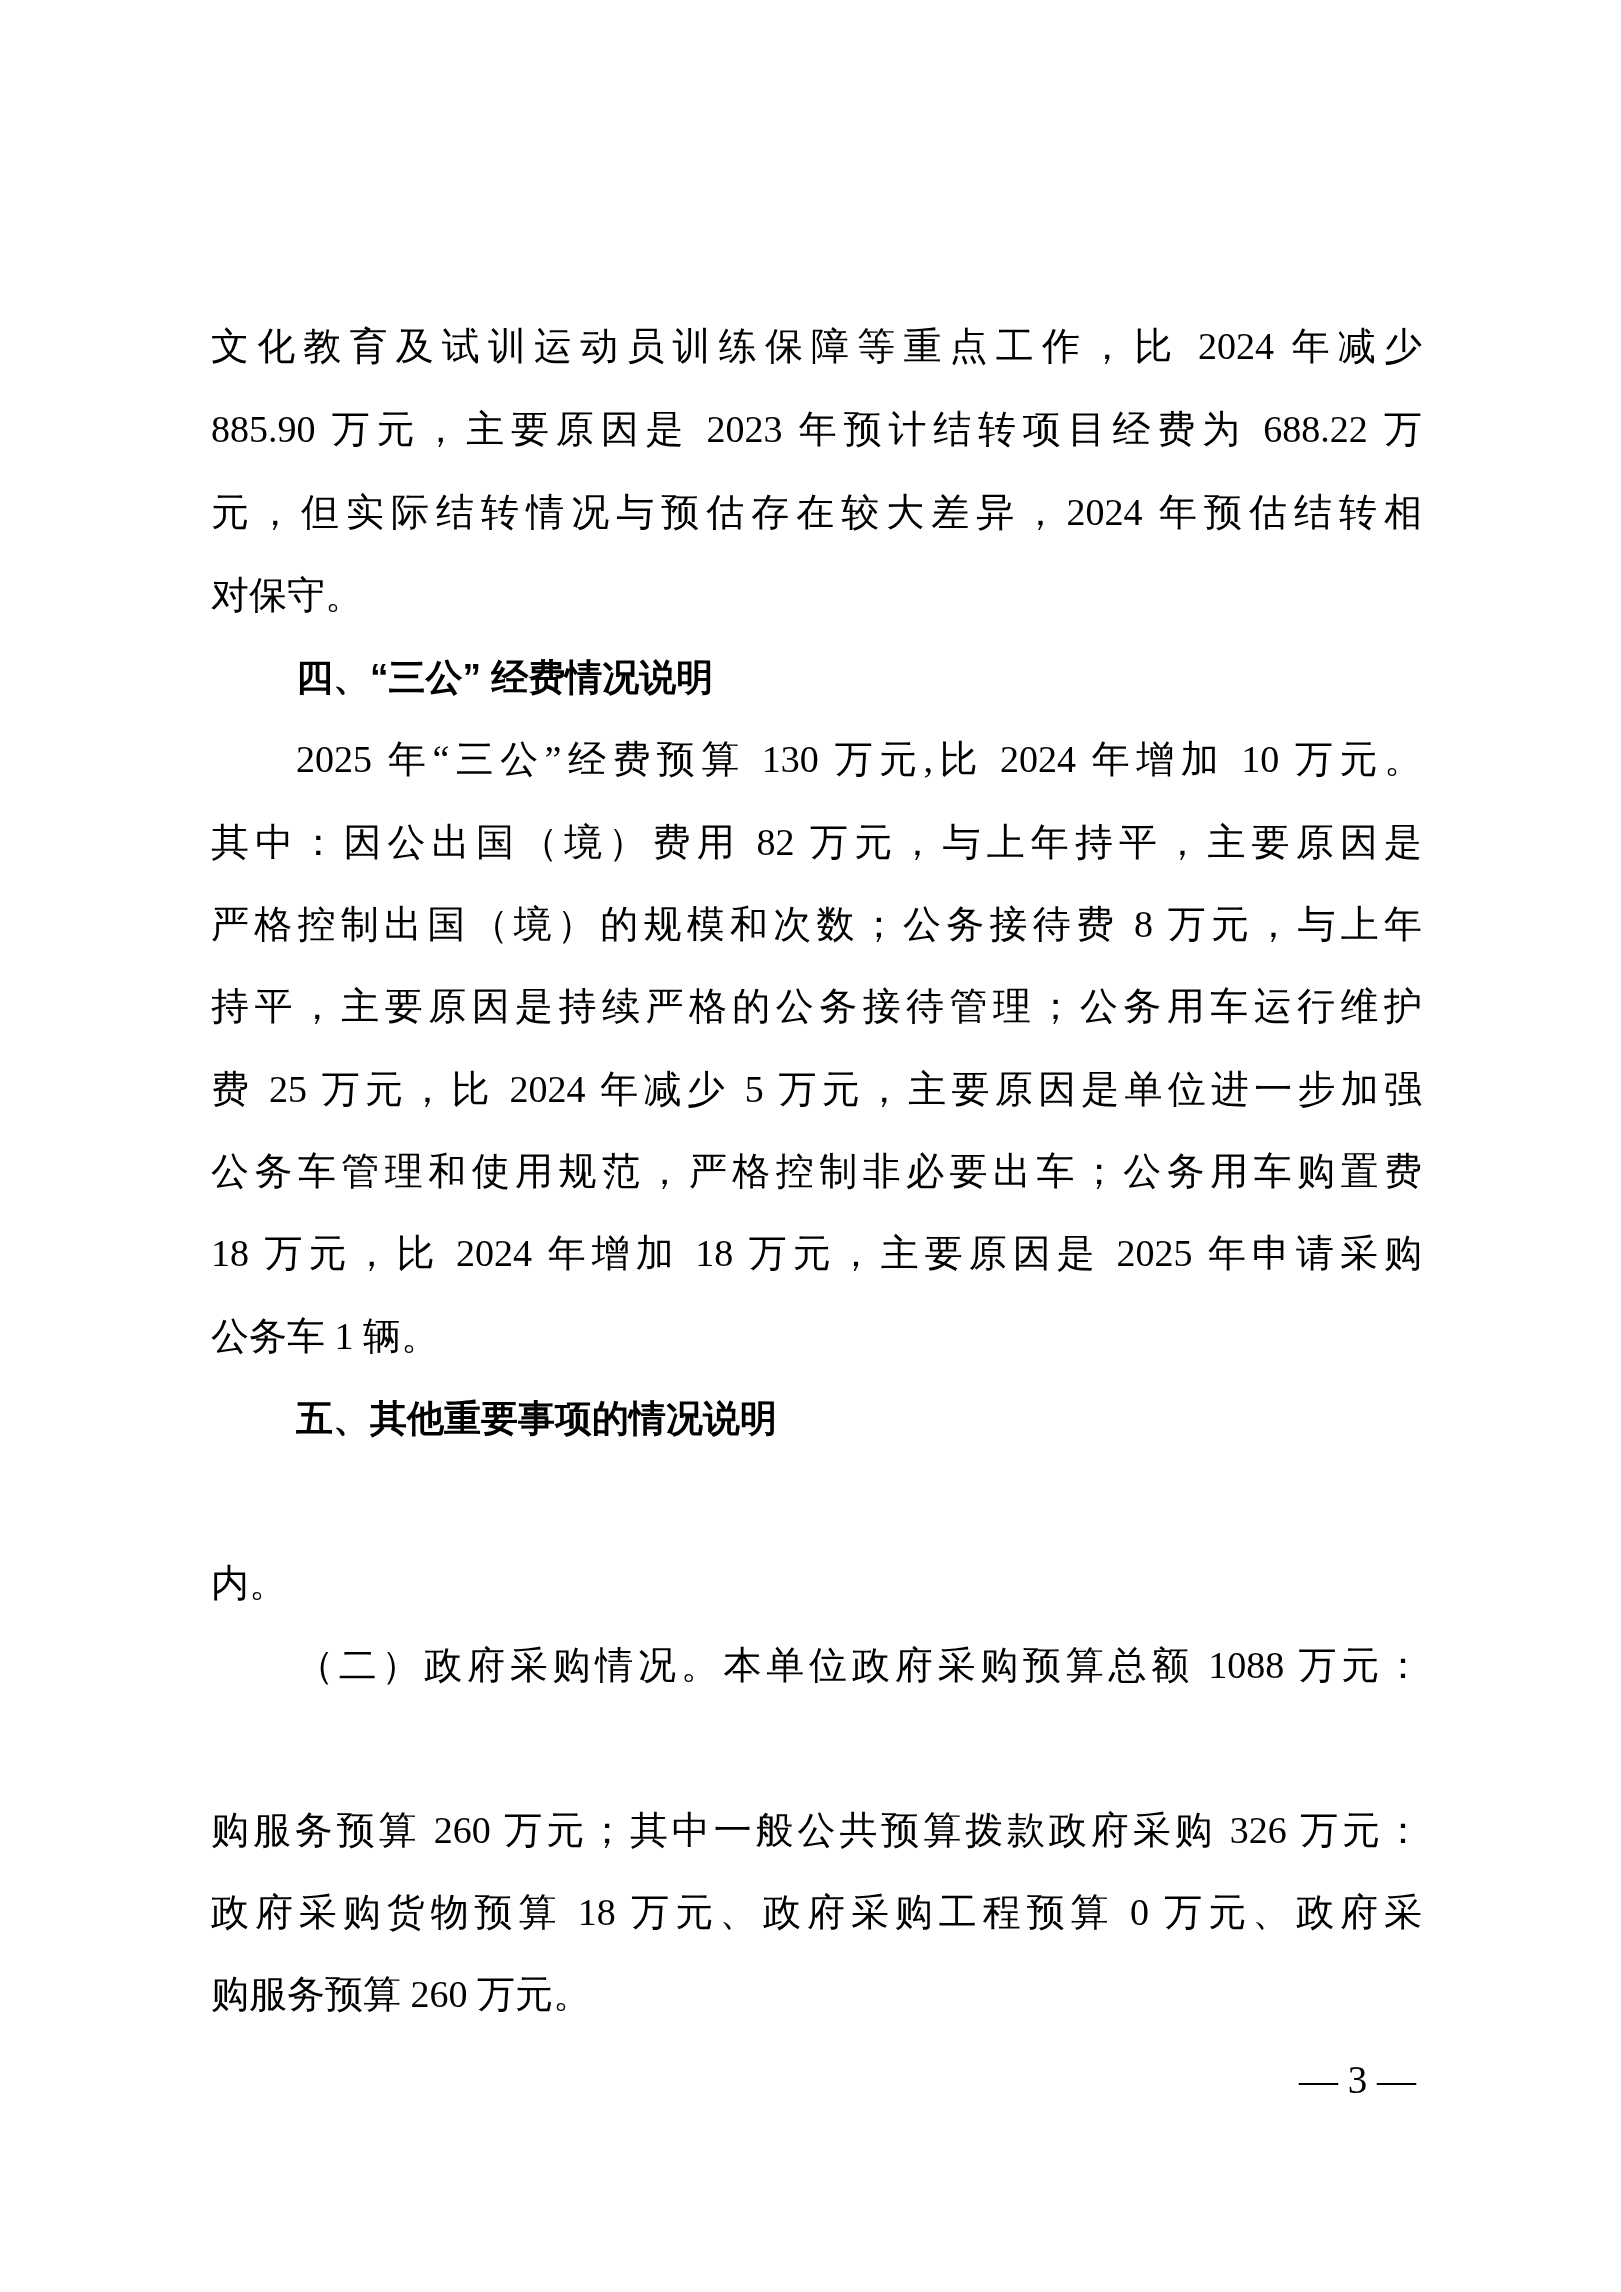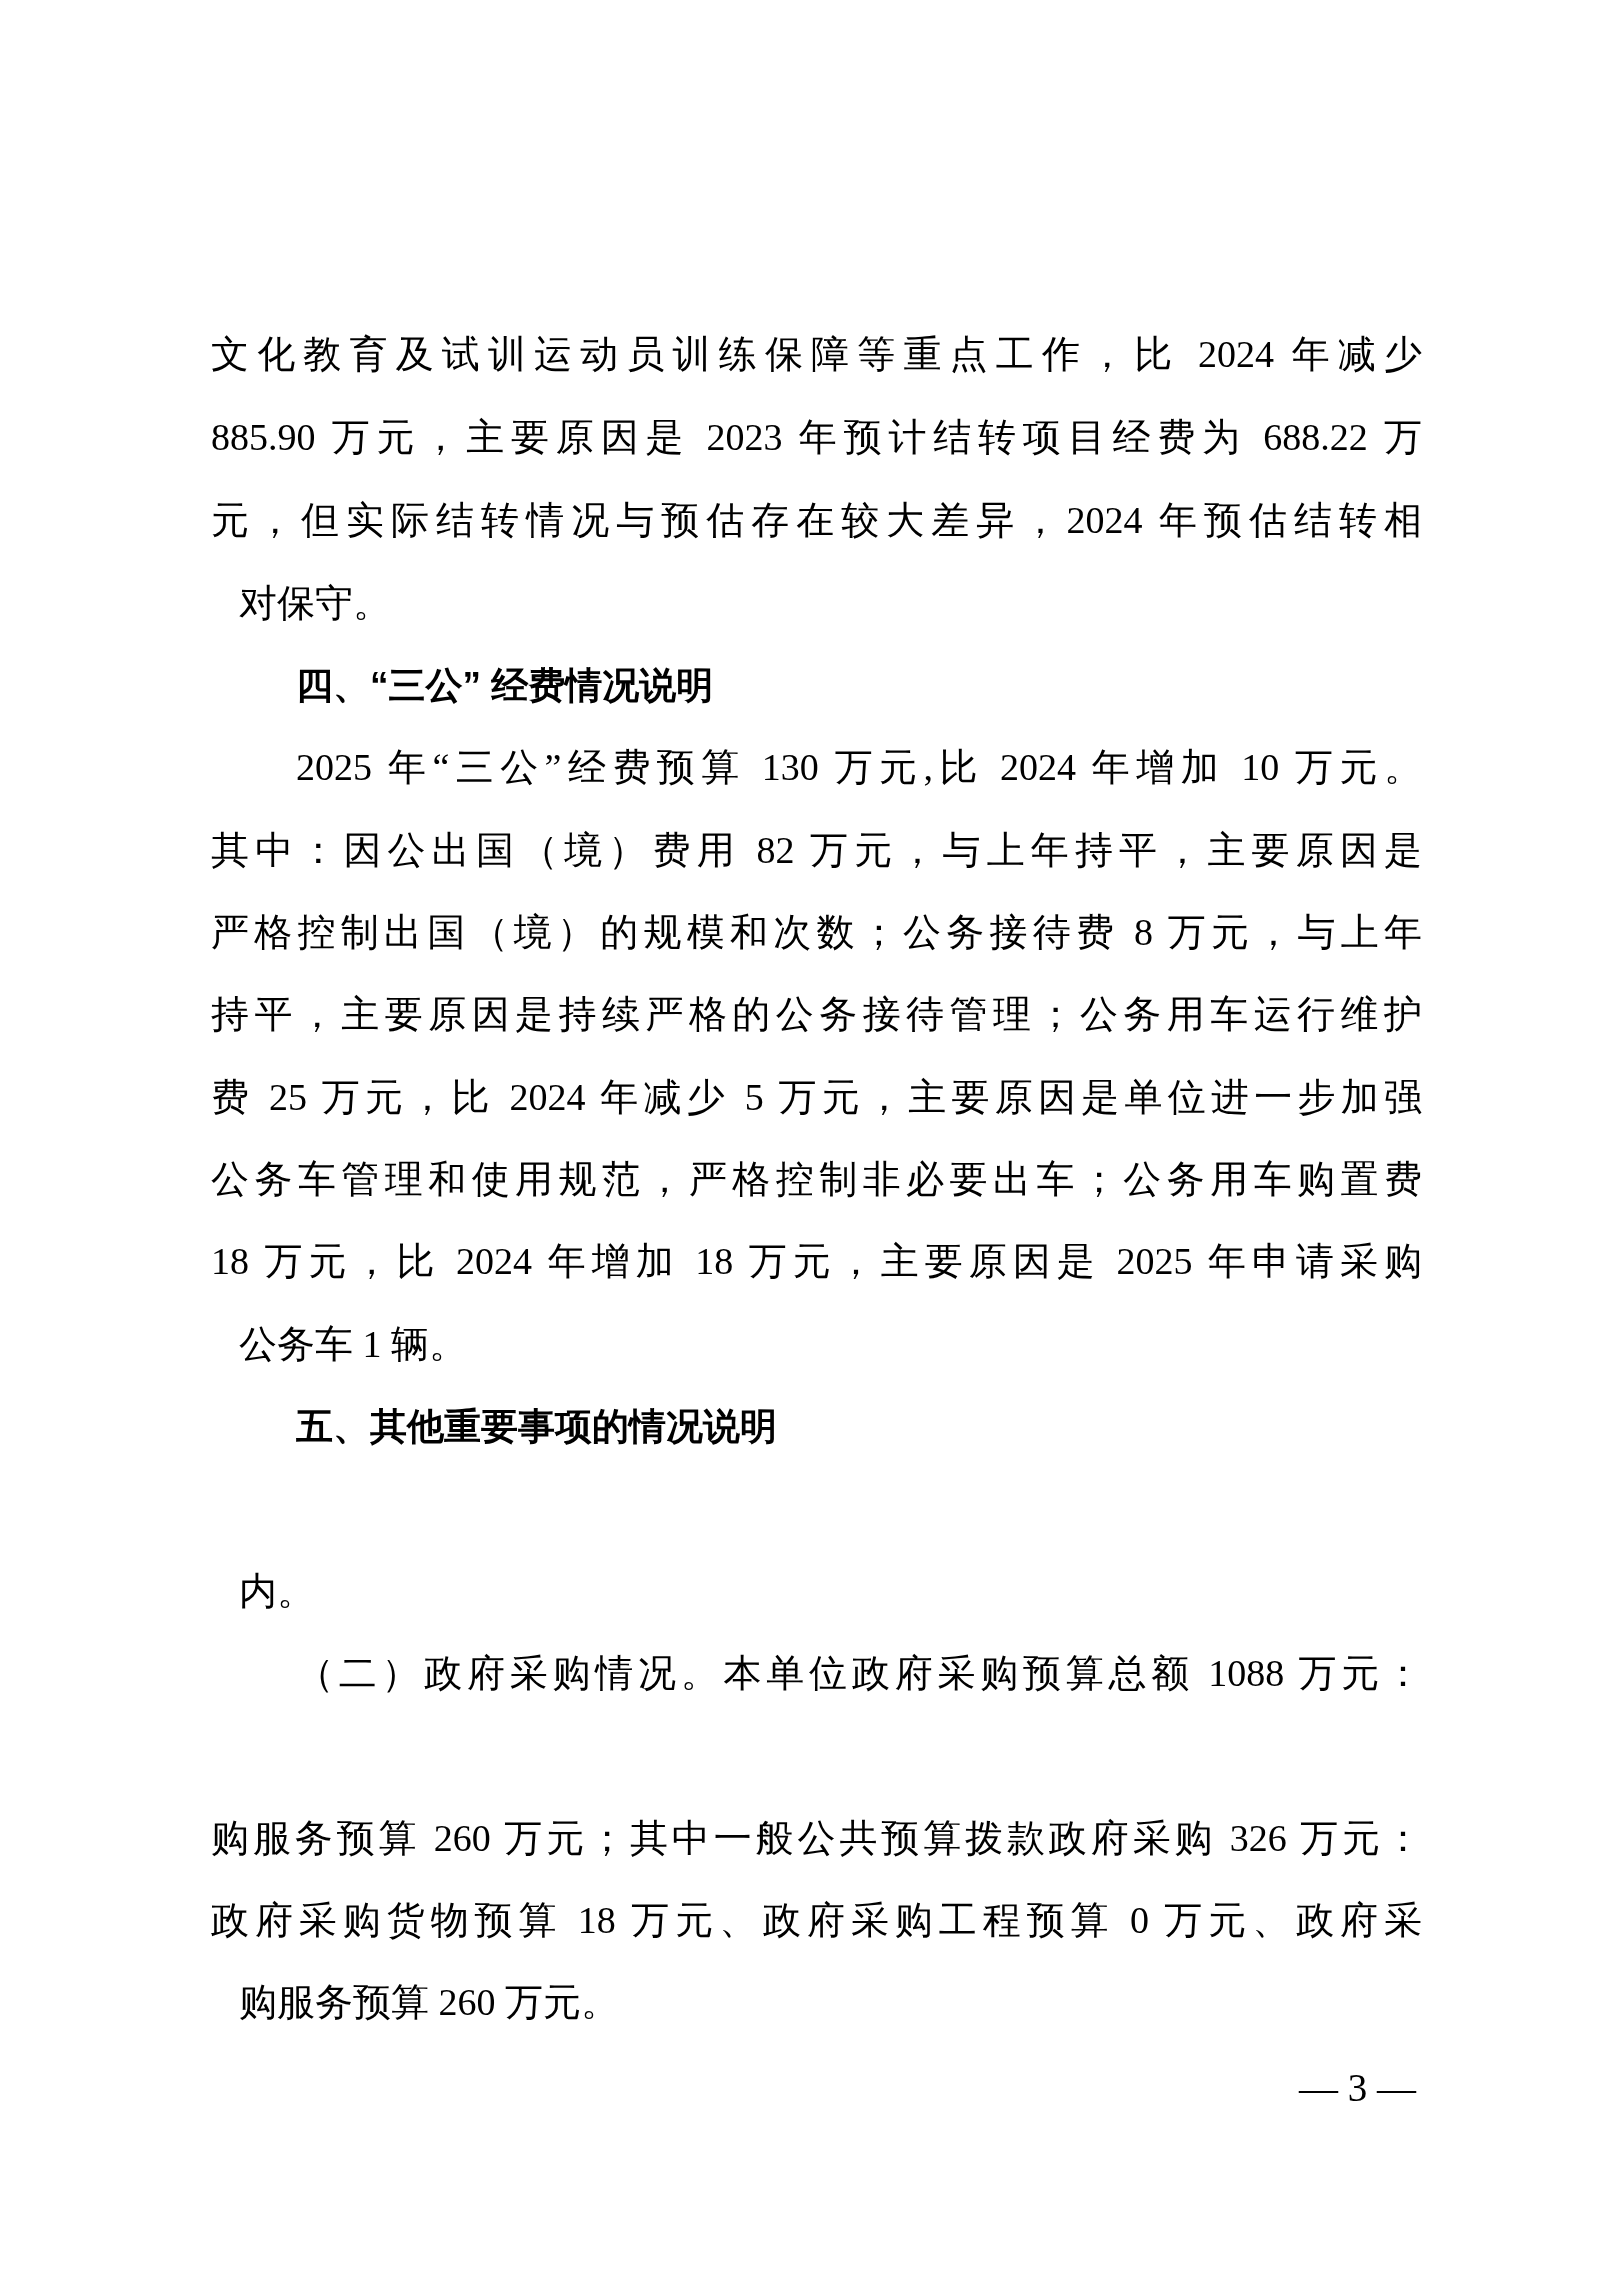--- a/index.html
+++ b/index.html
@@ -1,21 +1,21 @@
 <!DOCTYPE html>
 <html><head>
 <meta charset="utf-8">
 <style>
   html,body{margin:0;padding:0;background:#ffffff;}
   body{width:1621px;height:2293px;position:relative;overflow:hidden;
        font-family:"Liberation Serif","DejaVu Serif",serif;color:#000;}
-  .page{position:absolute;left:0;top:16px;width:1621px;height:2248px;}
+  .page{position:absolute;left:0;top:8px;width:1621px;height:2248px;}
   .line{position:absolute;left:211px;width:1211px;height:59px;line-height:59px;
         font-size:38px;white-space:nowrap;text-align:justify;text-align-last:justify;letter-spacing:0;}
-  .line.last{text-align:left;text-align-last:left;margin-left:28px;}
+  .line.last{text-align:left;text-align-last:left;}
   .line.indent{left:296px;width:1126px;}
   .heading{font-family:"Liberation Sans","DejaVu Sans",sans-serif;font-weight:bold;
            text-align:center;text-align-last:left;font-size:37px;}
   .pagenum{position:absolute;left:1274px;top:2047px;width:142px;height:49px;line-height:49px;
            text-align:right;font-size:39px;white-space:nowrap;}
 </style>
 </head>
 <body>
 
 <div class="page">

